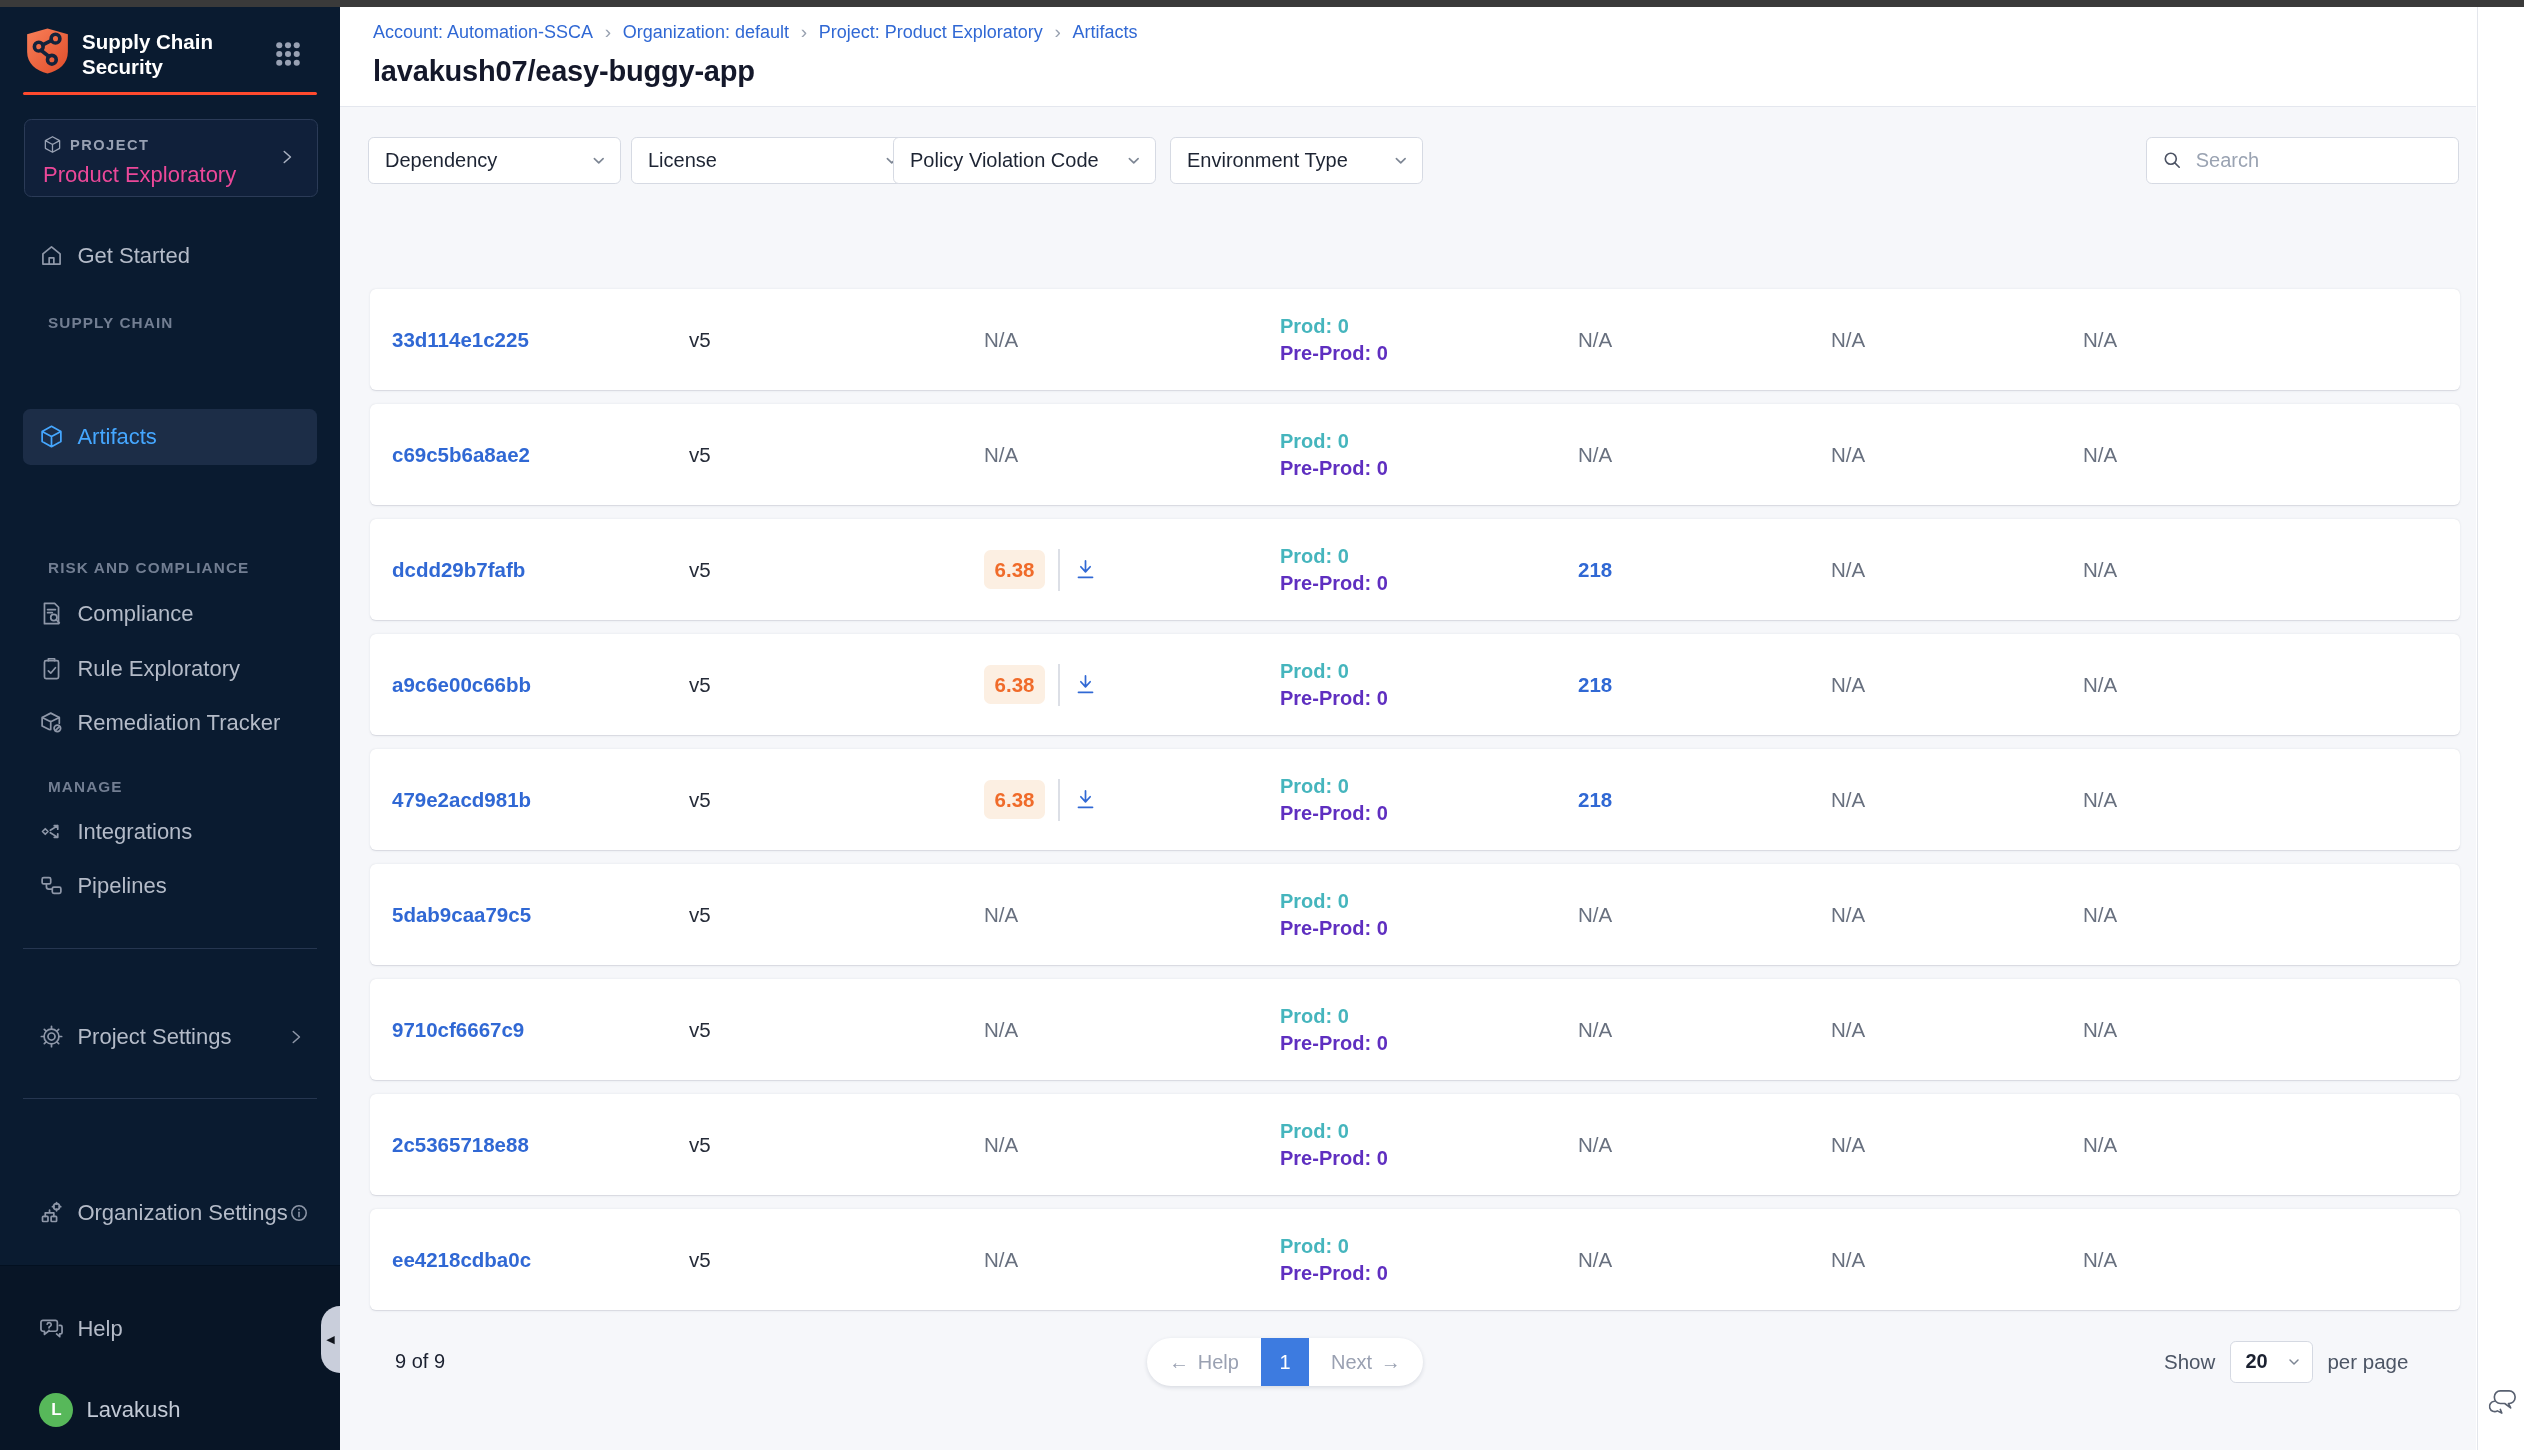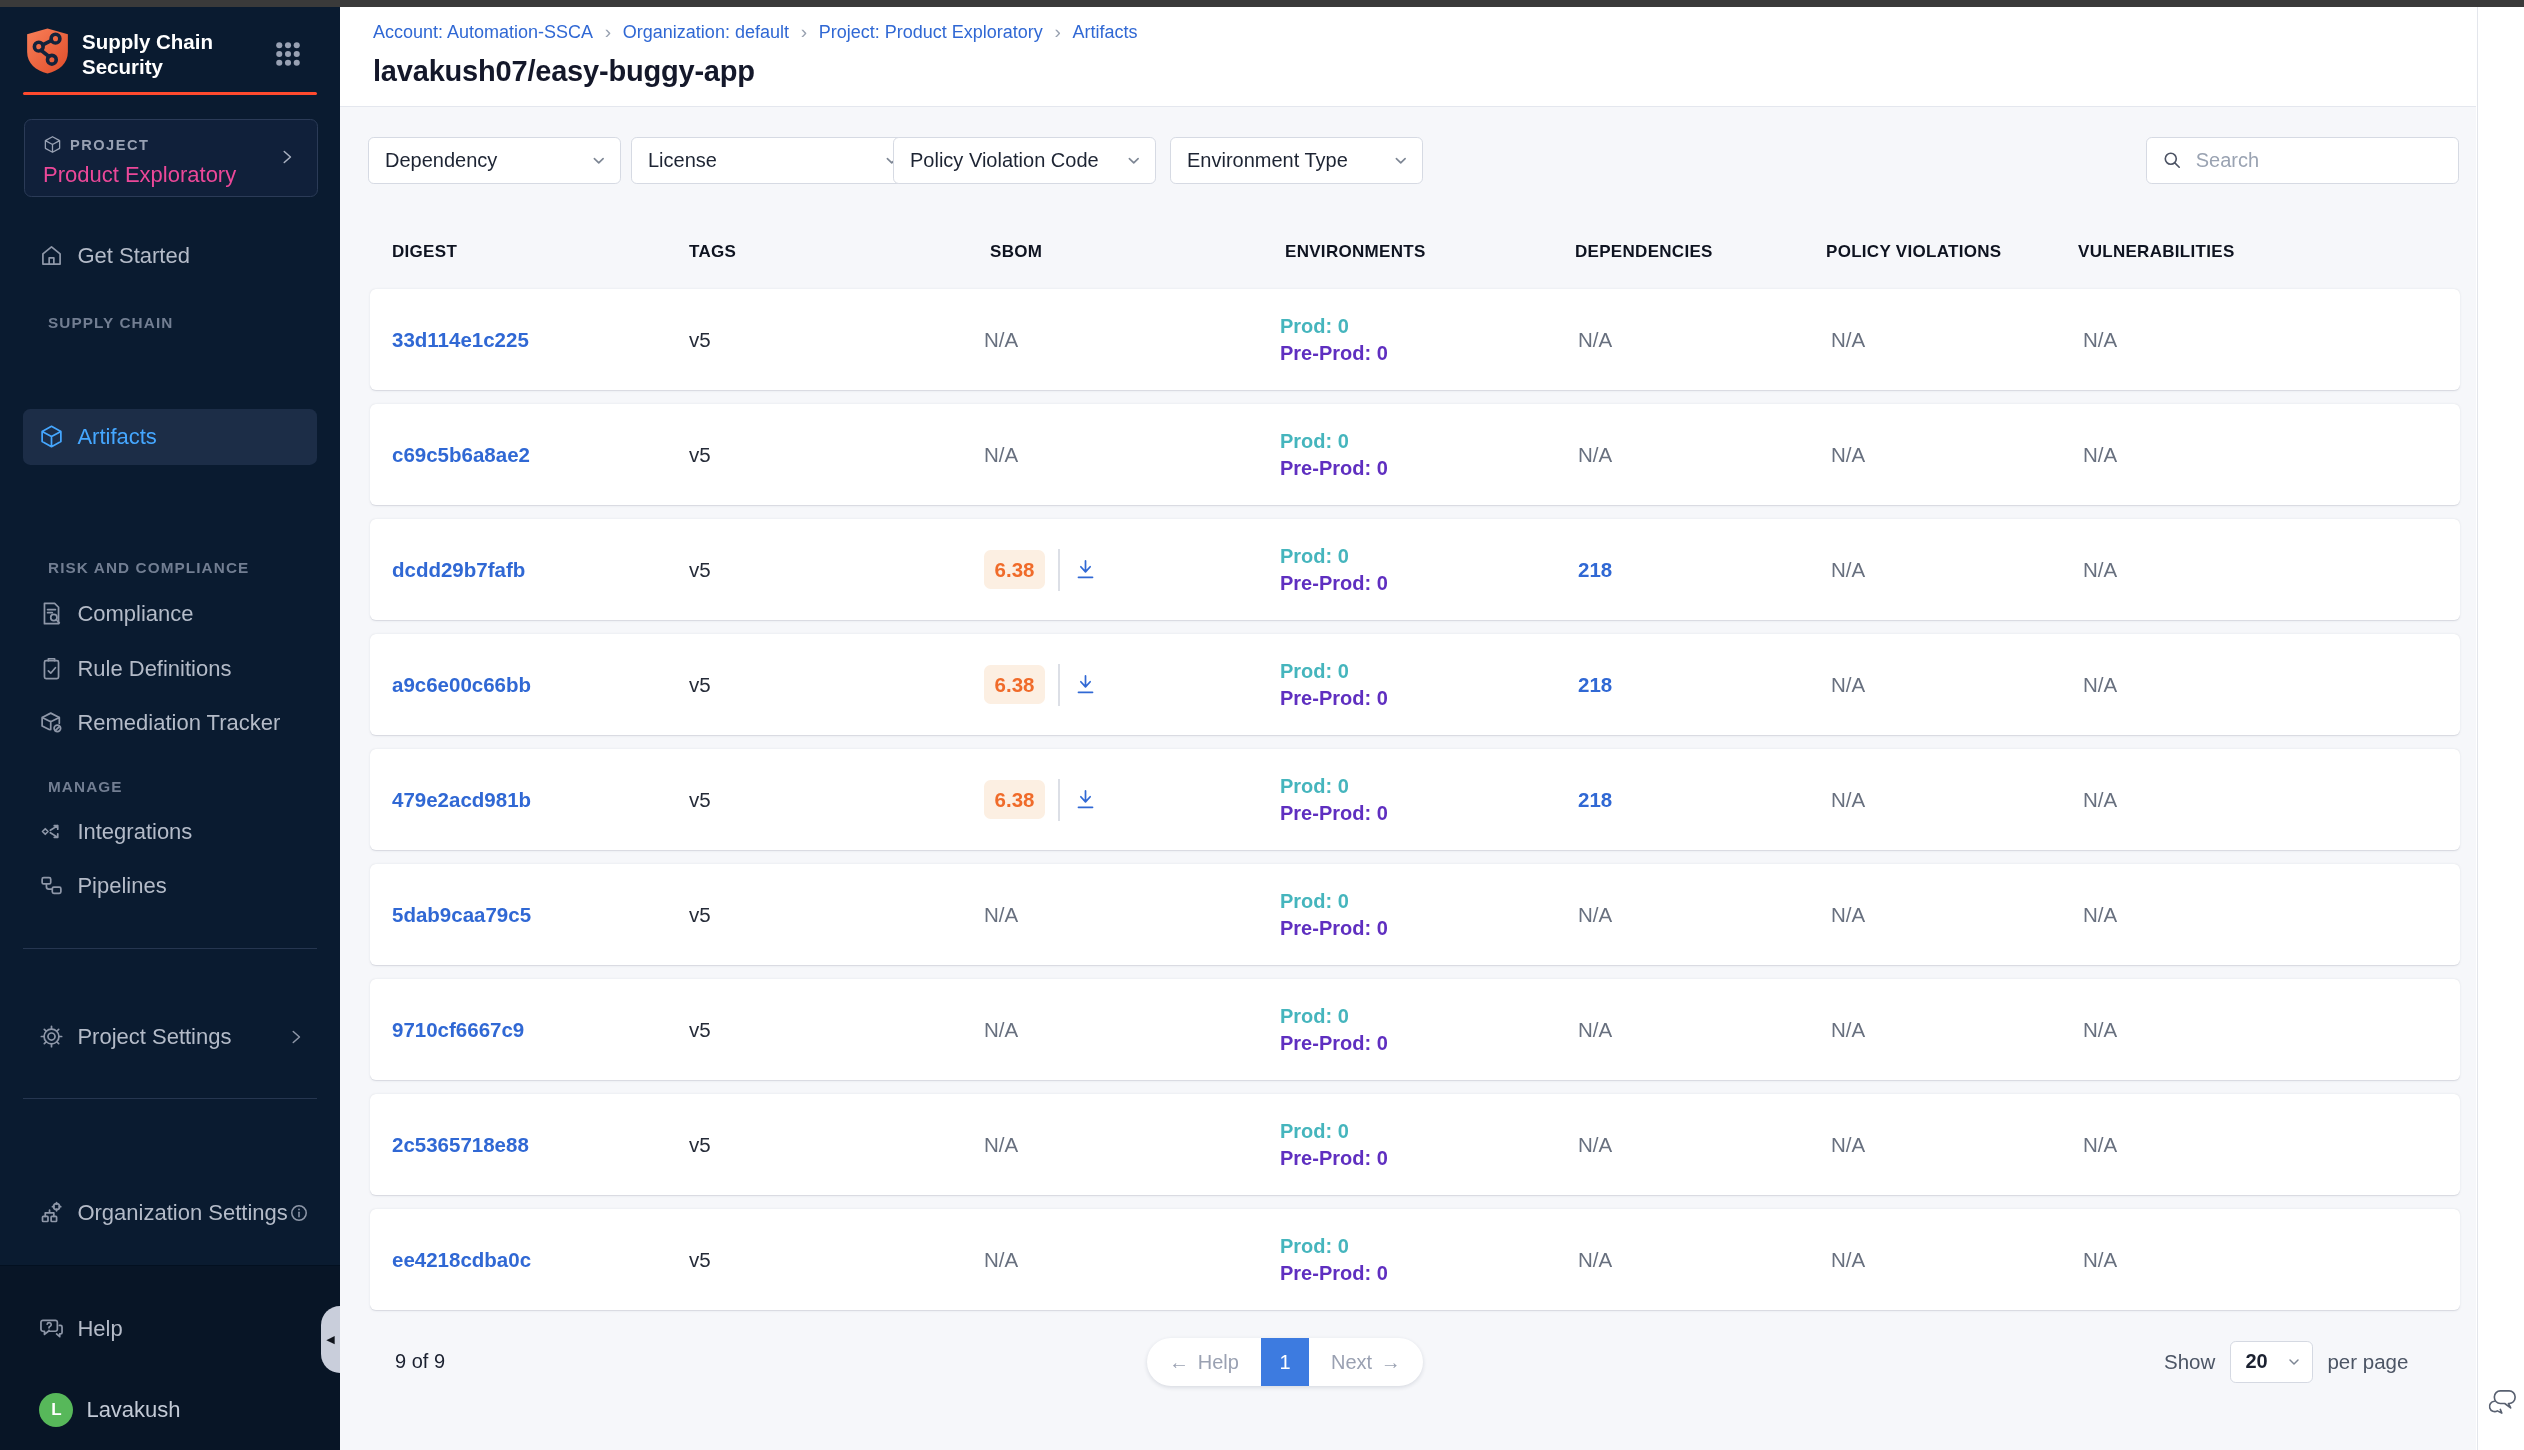--- a/index.html
+++ b/index.html
@@ -195,21 +195,21 @@
       <span class="nlabel">Compliance</span>
     </div>
 
     <div class="nav-item" style="top:634px">
       <span class="nico">
         <svg class="ic" viewBox="0 0 32 32" width="25" height="25">
           <rect x="7" y="6" width="18" height="23" rx="2"></rect>
           <path d="M12 6 V3.5 h8 V6 M12 19 l3 3 6 -7"></path>
           </svg>
         </span>
-      <span class="nlabel">Rule Definitions</span>
+      <span class="nlabel">Rule Exploratory</span>
     </div>
 
     <div class="nav-item" style="top:688px">
       <span class="nico">
         <svg class="ic" viewBox="0 0 32 32" width="25" height="25">
           <path d="M15 4 L26 9.5 V17 M15 4 L4 9.5 V20.5 L13 25 M4 9.5 L15 15 M26 9.5 L15 15 M15 15 V25"></path>
           <circle cx="23.5" cy="23.5" r="4.2"></circle>
             <path d="M20.8 26.5 l5.5 -5.5"></path>
           </svg>
         </span>
@@ -353,29 +353,20 @@
   <div class="search-box">
     <span class="sicon">
       <svg class="ic" viewBox="0 0 28 28" width="20.5" height="20.5">
           <circle cx="12" cy="12" r="7.5"></circle>
           <path d="M17.5 17.5 l6 6"></path>
         </svg>
       </span>
     <input type="text" placeholder="Search" style="">
   </div>
 
-  <div class="thead">
-    <span class="h-digest">DIGEST</span>
-    <span class="h-tags">TAGS</span>
-    <span class="h-sbom">SBOM</span>
-    <span class="h-env">ENVIRONMENTS</span>
-    <span class="h-deps">DEPENDENCIES</span>
-    <span class="h-policy">POLICY VIOLATIONS</span>
-    <span class="h-vulns">VULNERABILITIES</span>
-  </div>
 
   <div class="rows-host">
       <div class="row-card">
     <a class="cell c-digest link">33d114e1c225</a>
     <span class="cell c-tags">v5</span>
     <span class="cell c-sbom na">N/A</span>
     <span class="cell c-env env-cell">
       <span class="env-prod">Prod: 0</span>
       <span class="env-preprod">Pre-Prod: 0</span>
     </span>

